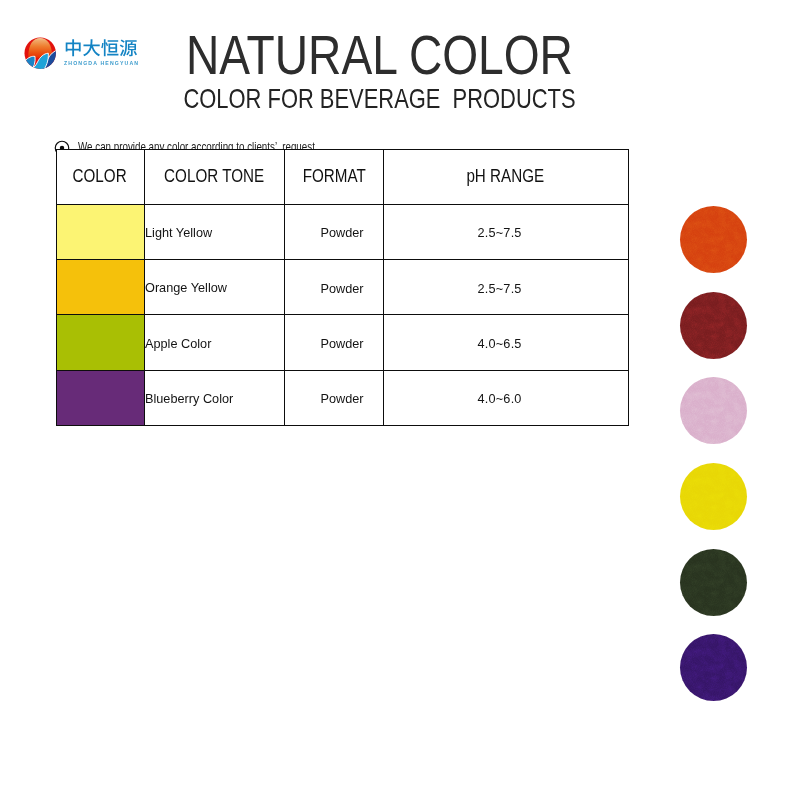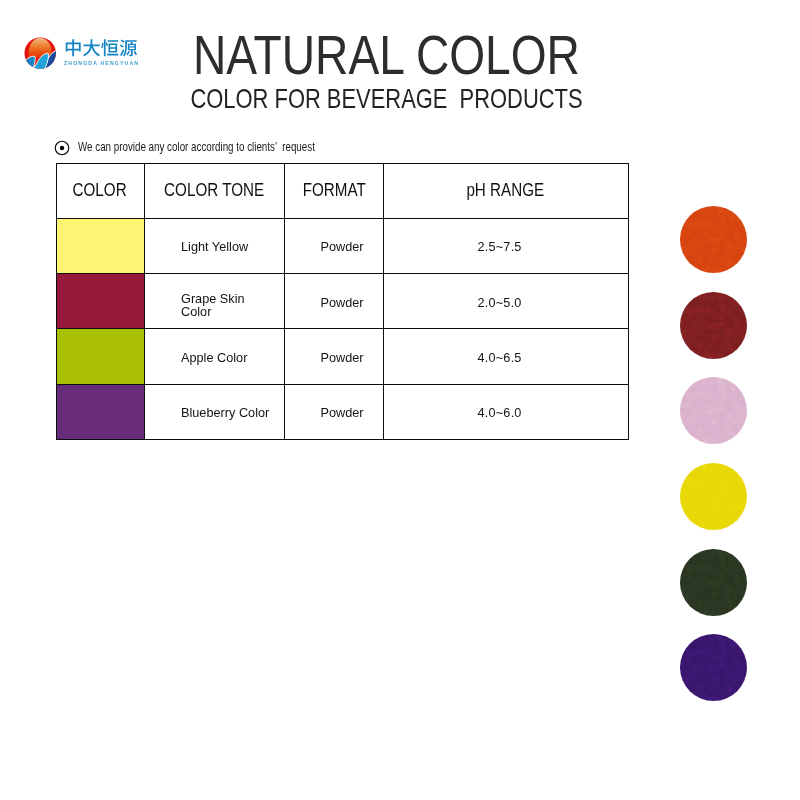--- a/index.html
+++ b/index.html
@@ -7,41 +7,41 @@
   body{width:800px;height:800px;background:#ffffff;font-family:"Liberation Sans",sans-serif;overflow:hidden;-webkit-font-smoothing:antialiased;}
   .page{position:relative;width:800px;height:800px;background:#ffffff;}
 
   
   .brand{position:absolute;left:24.4px;top:36.5px;display:flex;align-items:flex-start;}
   .brand-mark{width:32.4px;height:32.4px;display:block;}
   .brand-word{margin-left:7.2px;display:block;padding-top:2.2px;}
   .brand-cn{display:block;width:73.5px;height:18.4px;}
   .brand-en{display:block;margin-top:3.2px;font-size:5.2px;line-height:6px;letter-spacing:1.13px;color:#3d9ccd;font-weight:700;}
 
-  .title-block{position:absolute;left:197px;top:29px;width:386px;text-align:right;}
+  .title-block{position:absolute;left:190px;top:29px;width:386px;text-align:right;}
   .doc-title{font-size:55px;line-height:52px;font-weight:400;color:#2d2d2d;white-space:nowrap;transform:scaleX(0.8385) translateX(-4.8px);transform-origin:0 0;}
   .doc-subtitle{font-size:27.5px;line-height:30px;margin-top:3px;font-weight:400;color:#232323;white-space:pre;transform:scaleX(0.797) translateX(-8.2px);transform-origin:0 0;}
 
   .note{position:absolute;left:54.2px;top:140.2px;}
   .note-icon{position:absolute;left:-0.5px;top:-0.5px;width:16px;height:16px;display:block;}
   .note-text{position:absolute;left:23.8px;top:-0.2px;font-size:12.1px;line-height:15px;color:#1a1a1a;white-space:pre;transform:scaleX(0.81);transform-origin:0 50%;}
 
   
-  .tbl{position:absolute;left:55.5px;top:163px;width:572px;border-collapse:collapse;table-layout:fixed;}
+  .tbl{position:absolute;left:55.5px;top:149px;width:572px;border-collapse:collapse;table-layout:fixed;}
   .tbl th,.tbl td{border:1.4px solid #0d0d0d;padding:0;vertical-align:middle;text-align:center;background:#ffffff;}
   .tbl th{height:53.6px;font-weight:400;font-size:18.9px;color:#111;letter-spacing:0px;}
   .tbl th span{display:inline-block;transform:scaleX(0.805) translateY(-1.5px);transform-origin:50% 50%;white-space:nowrap;}
   .tbl td{height:54.4px;font-weight:400;font-size:13.6px;color:#141414;}
   .tbl td span{display:inline-block;transform:scaleX(0.935) translateY(0.8px);}
   .c-color{width:88px;}
   .c-tone{width:140px;}
   .c-format{width:99.5px;}
   .c-ph{width:244.5px;}
   td.swatch{padding:0;}
-  .tbl td.tone-cell{text-align:left;padding-left:36px;line-height:13.4px;}
+  .tbl td.tone-cell{text-align:left;line-height:13.4px;}
   .tbl td.tone-cell span{transform-origin:0 50%;}
   .tbl td.tone-cell span[data-name="color-tone-lines"]{transform:scaleX(0.935) translateY(3.6px);}
   .tbl td.tone-cell span[data-name="color-tone-lines"] span{transform:none;}
   .tbl td.ph-cell{letter-spacing:0.2px;padding-right:12px;}
   .tbl td.fmt-cell{padding-right:3px;padding-left:20px;}
 
   
   .powders{position:absolute;left:680px;top:206px;}
   .powder{width:67px;height:67px;border-radius:50%;position:relative;overflow:hidden;}
   .powder + .powder{margin-top:18.7px;}
@@ -122,24 +122,24 @@
         </tr>
       </thead>
     <tbody id="tbody" data-name="table-body">
         <tr data-name="table-row">
           <td class="swatch" data-name="color-swatch" style="background: rgb(252, 244, 115);"></td>
           <td class="tone-cell" data-name="color-tone-label"><span data-name="color-tone-label-text">Light Yellow</span></td>
           <td class="fmt-cell" data-name="format-label"><span data-name="format-label-text">Powder</span></td>
           <td class="ph-cell" data-name="ph-range-label"><span data-name="ph-range-label-text">2.5~7.5</span></td>
         </tr>
         <tr data-name="table-row">
-          <td class="swatch" data-name="color-swatch" style="background: rgb(151, 25, 59);"></td>
-          <td class="tone-cell" data-name="color-tone-label"><span data-name="color-tone-lines"><span data-name="color-tone-line">Grape Skin</span><br data-name="line-break"><span data-name="color-tone-line">Color</span></span></td>
-          <td class="fmt-cell" data-name="format-label"><span data-name="format-label-text">Powder</span></td>
-          <td class="ph-cell" data-name="ph-range-label"><span data-name="ph-range-label-text">2.0~5.0</span></td>
+          <td class="swatch" data-name="color-swatch" style="background: rgb(245, 193, 11);"></td>
+          <td class="tone-cell" data-name="color-tone-label"><span data-name="color-tone-label-text">Orange Yellow</span></td>
+          <td class="fmt-cell" data-name="format-label"><span data-name="format-label-text">Powder</span></td>
+          <td class="ph-cell" data-name="ph-range-label"><span data-name="ph-range-label-text">2.5~7.5</span></td>
         </tr>
         <tr data-name="table-row">
           <td class="swatch" data-name="color-swatch" style="background: rgb(169, 191, 4);"></td>
           <td class="tone-cell" data-name="color-tone-label"><span data-name="color-tone-label-text">Apple Color</span></td>
           <td class="fmt-cell" data-name="format-label"><span data-name="format-label-text">Powder</span></td>
           <td class="ph-cell" data-name="ph-range-label"><span data-name="ph-range-label-text">4.0~6.5</span></td>
         </tr>
         <tr data-name="table-row">
           <td class="swatch" data-name="color-swatch" style="background: rgb(103, 43, 120);"></td>
           <td class="tone-cell" data-name="color-tone-label"><span data-name="color-tone-label-text">Blueberry Color</span></td>

